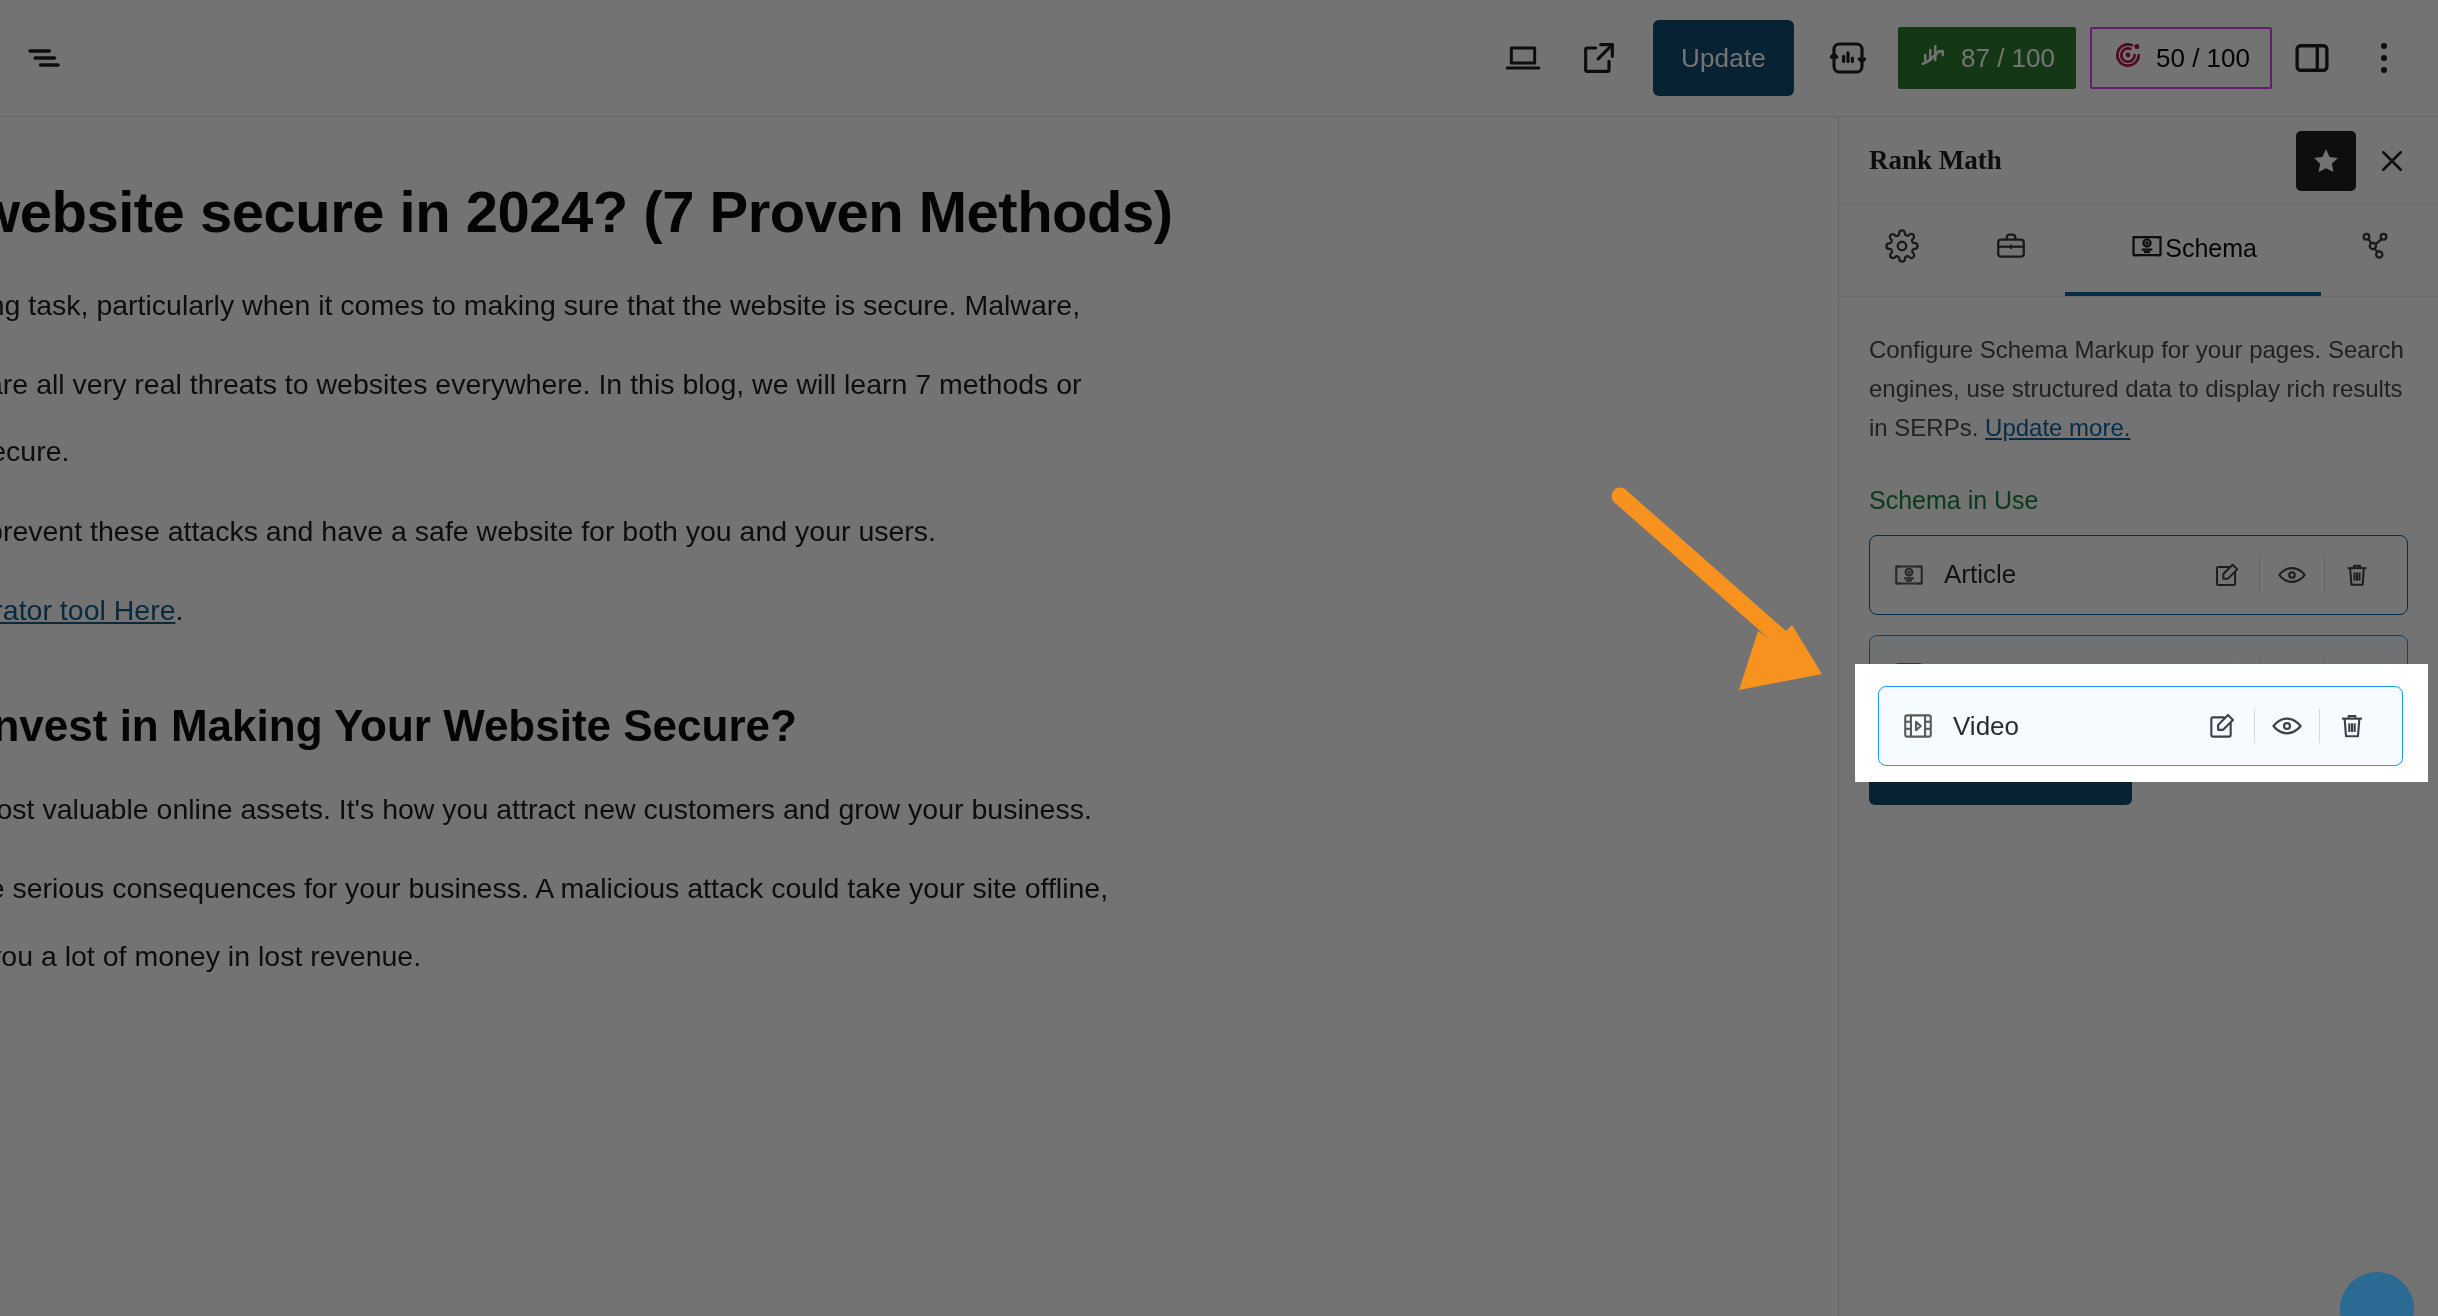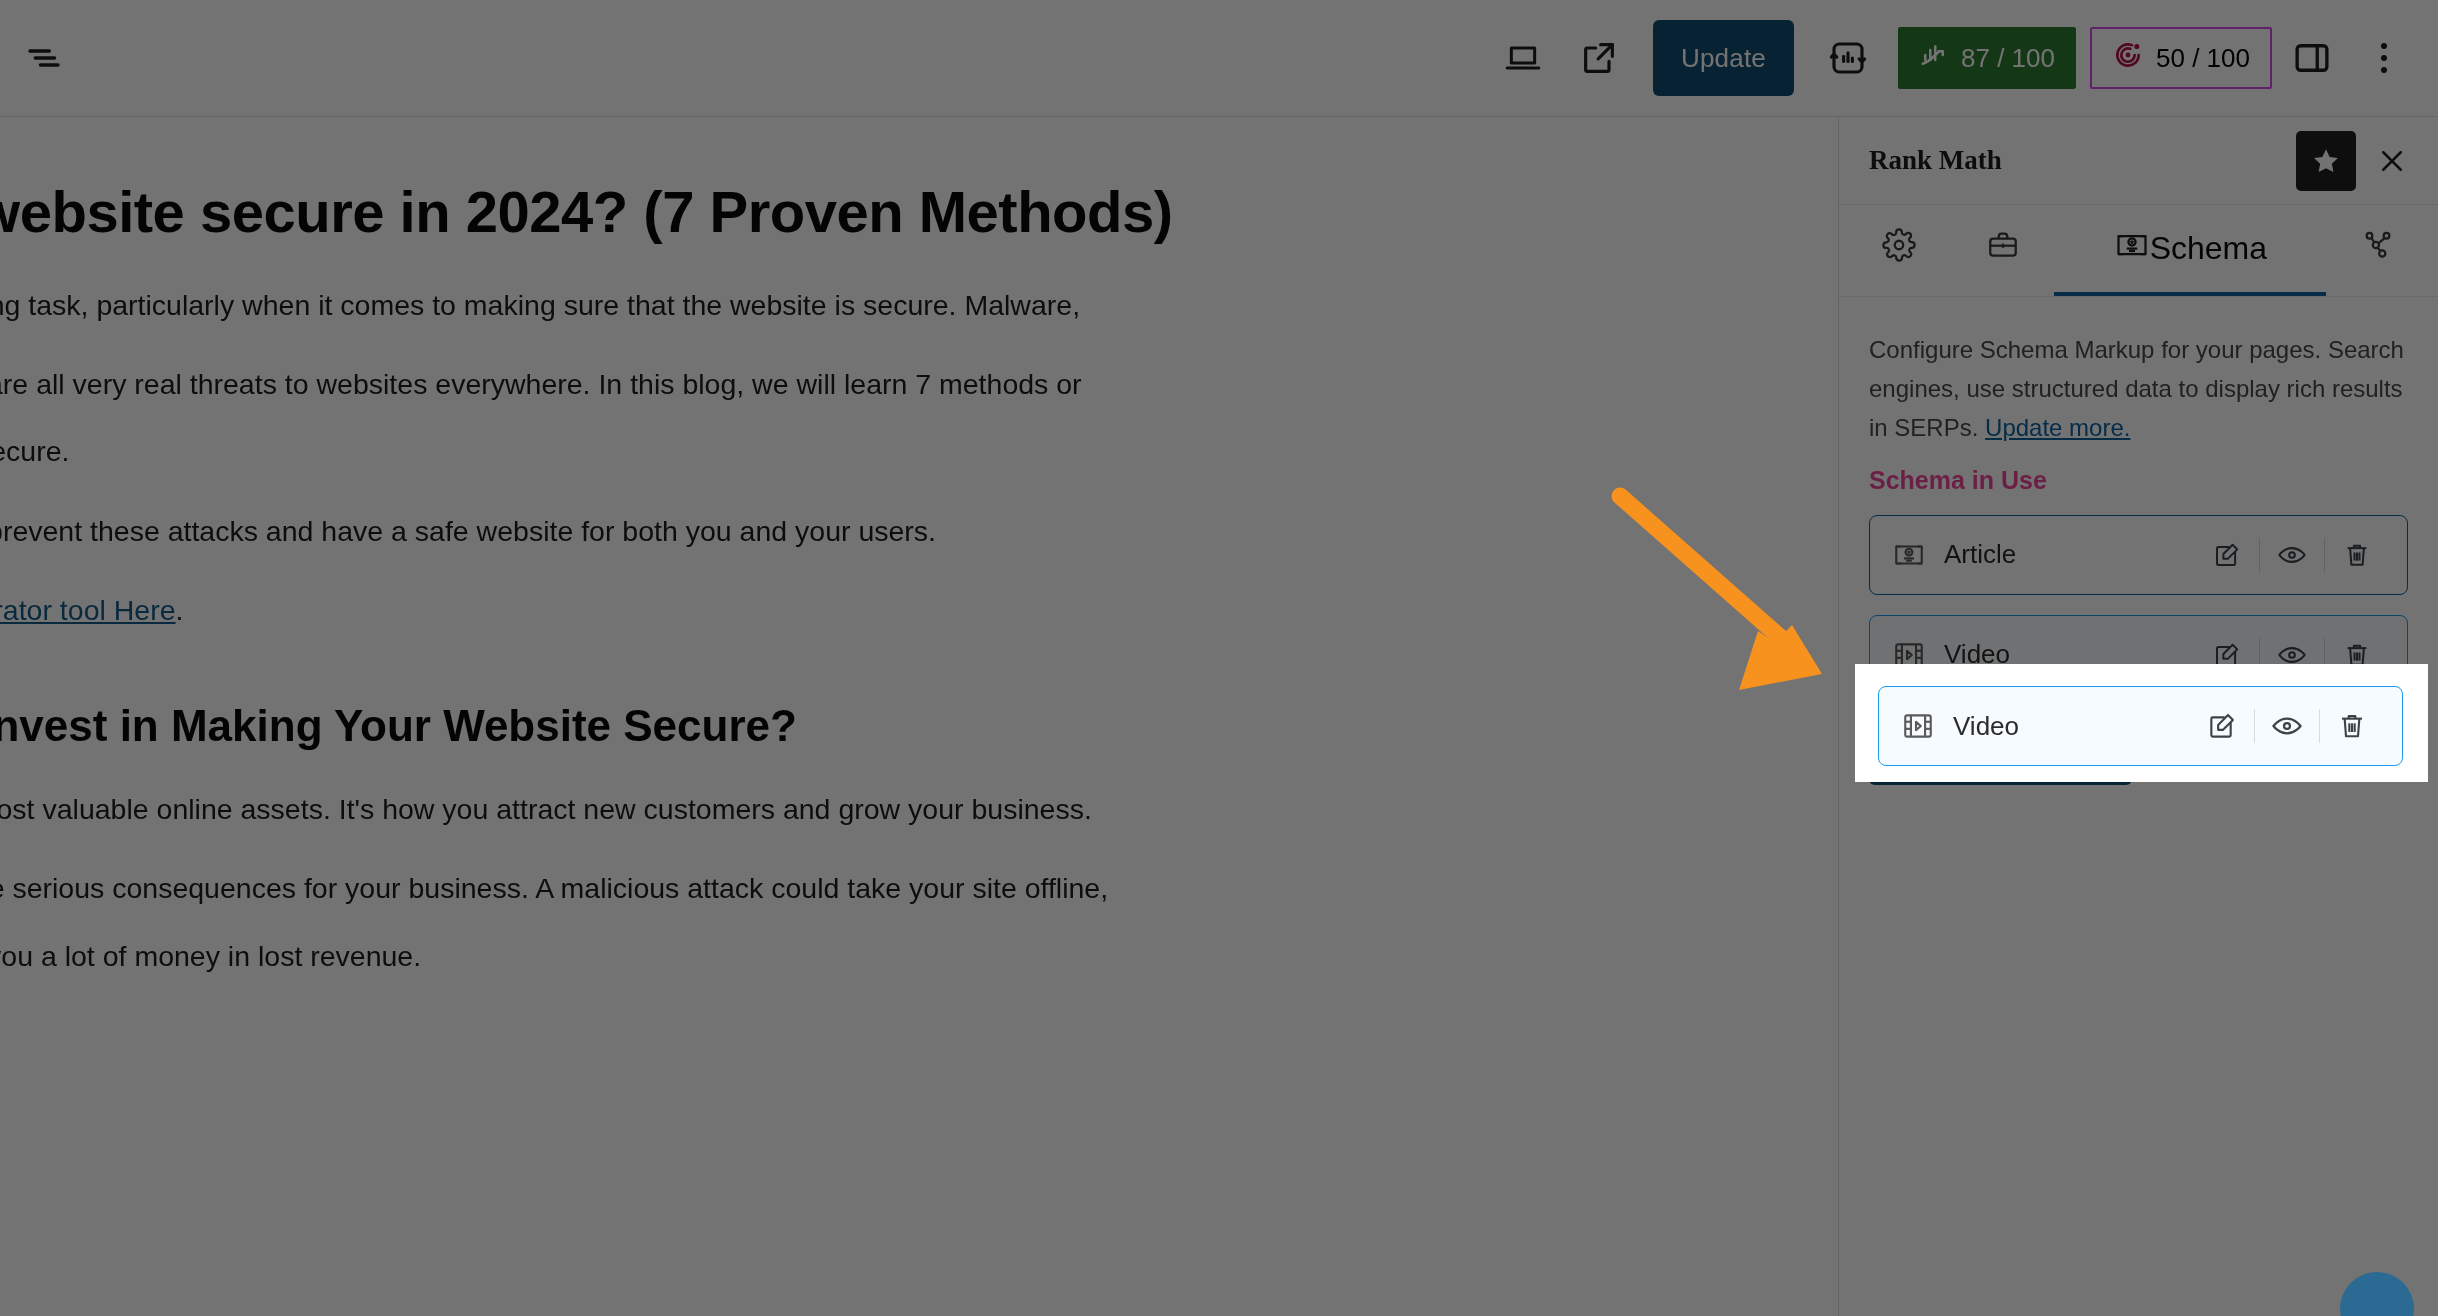--- a/index.html
+++ b/index.html
@@ -131,33 +131,33 @@
 
   .sb-tabs {
     height: 92px; display: flex; align-items: stretch;
     border-bottom: 1px solid #e8e8e8;
     padding: 0 8px;
   }
   .sb-tab {
     flex: 1 1 auto; display:flex; align-items:center; justify-content:center;
     cursor: pointer; color: #3a3a3a;
     border-bottom: 4px solid transparent;
-    font-size: 32px;
+    font-size: 25px;
   }
   .sb-tab.wide { flex: 1.7 1 auto; }
   .sb-tab.active { color: #0b0b0b; border-bottom-color: #1063a0; }
   .sb-tab .tab-label { font-weight: 400; }
 
   .sb-body { padding: 34px 30px 0 30px; }
   .sb-desc {
     font-size: 24px; line-height: 1.62; color: #4a4a4a;
   }
   .sb-desc a { color: #1063a0; text-decoration: underline; }
   .sb-section-title {
-    margin-top: 18px; font-size: 25px; font-weight: 700; color: #ec4899;
+    margin-top: 38px; font-size: 25px; font-weight: 400; color: #15803d;
   }
 
   .schema-card {
     margin-top: 20px;
     height: 80px;
     border: 1px solid #1063a0;
     border-radius: 8px;
     display: flex; align-items: center;
     padding: 0 18px 0 22px;
     background: #ffffff;

